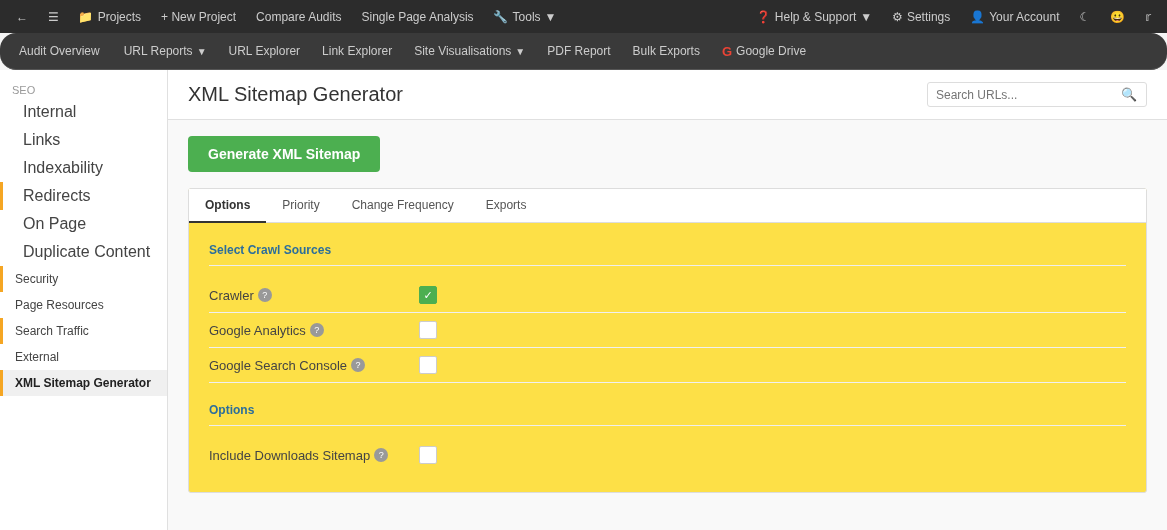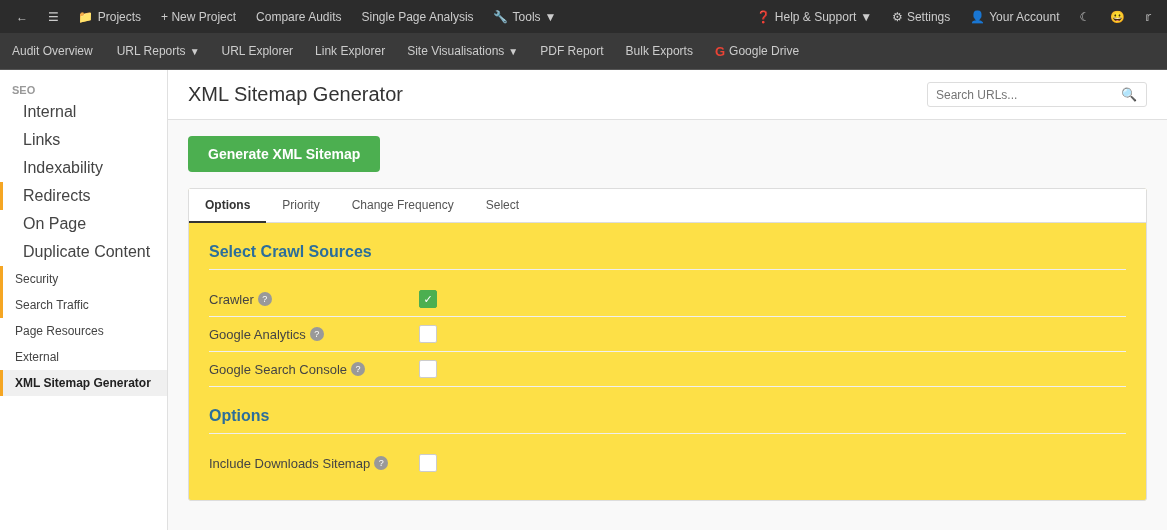--- a/index.html
+++ b/index.html
@@ -27,23 +27,24 @@
       border-radius: 3px;
     }
     .top-nav-right { margin-left: auto; display: flex; align-items: center; gap: 4px; }
 
     
     .second-nav {
       background: #3a3a3a;
       height: 37px;
       display: flex;
       align-items: center;
-      padding: 0 12px;
+      padding: 0 19px;
       gap: 2px;
       border-bottom: 1px solid #555;
+      border-radius: 16px;
     }
     .audit-title {
       color: #ccc;
       font-size: 12px;
       margin-right: 12px;
       white-space: nowrap;
     }
     .second-nav-item {
       color: #ccc;
       background: none;
@@ -72,21 +73,21 @@
     .sidebar {
       width: 168px;
       min-width: 168px;
       background: #fff;
       border-right: 1px solid #e0e0e0;
       overflow-y: auto;
       padding: 8px 0;
     }
     .sidebar-section-label {
       font-size: 11px;
-      font-weight: bold;
+      font-weight: normal;
       color: #999;
       padding: 6px 12px 2px 12px;
       text-transform: uppercase;
     }
     .sidebar-item {
       padding: 6px 12px;
       cursor: pointer;
       font-size: 12px;
       color: #444;
       display: flex;
@@ -212,21 +213,21 @@
       font-weight: bold;
     }
 
     
     .tab-content {
       padding: 20px;
     }
 
     
     .section-title {
-      font-size: 16px;
+      font-size: 12px;
       font-weight: bold;
       color: #2c6e9b;
       margin-bottom: 12px;
       padding-bottom: 8px;
       border-bottom: 1px solid #eee;
     }
 
     
     .option-row {
       display: flex;
@@ -371,25 +372,25 @@
     </div>
     <div class="sub-item">
       <span>On Page</span>
     </div>
     <div class="sub-item">
       <span>Duplicate Content</span>
     </div>
     <div class="sidebar-item orange-accent">
       <span>Security</span>
     </div>
+    <div class="sidebar-item">
+      <span>Page Resources</span>
+    </div>
     <div class="sidebar-item orange-accent">
       <span>Search Traffic</span>
-    </div>
-    <div class="sidebar-item">
-      <span>Page Resources</span>
     </div>
     <div class="sidebar-item">
       <span>External</span>
     </div>
     <div class="sidebar-item active">
       <span>XML Sitemap Generator</span>
     </div>
   </div>
 
   <div class="content">
@@ -406,21 +407,21 @@
 
       
       <button class="generate-btn">Generate XML Sitemap</button>
 
       
       <div class="panel">
         <div class="tabs">
           <div class="tab active">Options</div>
           <div class="tab">Priority</div>
           <div class="tab">Change Frequency</div>
-          <div class="tab">Select</div>
+          <div class="tab">Exports</div>
         </div>
 
         <div class="tab-content">
 
           <div class="section-title">Select Crawl Sources</div>
 
           <div class="option-row">
             <div class="option-label">
               <span>Crawler</span>
               <span class="help-icon">?</span>

